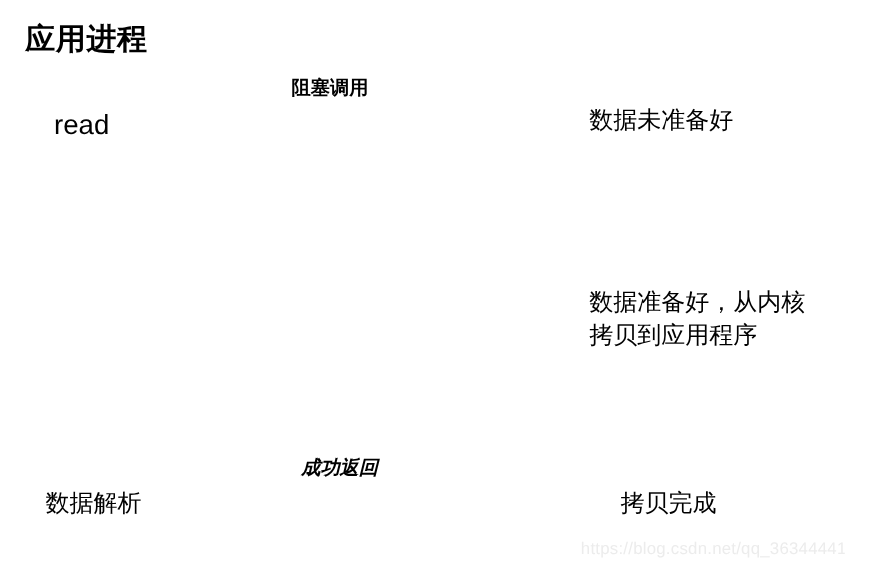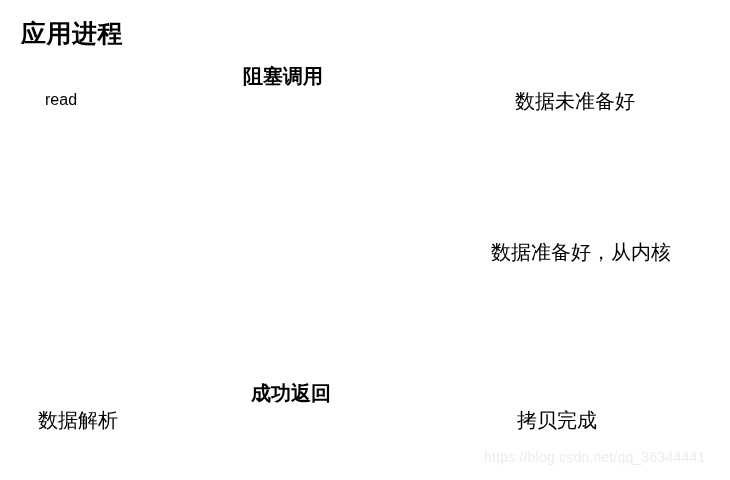--- a/index.html
+++ b/index.html
@@ -36,58 +36,58 @@
     left: 507px;
     top: 12px;
   }
 
   
   .label {
     font-size: 20px;
     font-weight: normal;
   }
   .label-latin {
-    font-size: 16px;
+    font-size: 23px;
   }
   #label-read {
     left: 45px;
     top: 90px;
   }
   #label-data-not-ready {
     left: 491px;
     top: 89px;
-    margin-left: 24px;
   }
   #label-data-ready-copy {
     left: 491px;
     top: 238px;
     line-height: 1.42;
   }
   #label-copy-done {
     left: 517px;
     top: 408px;
   }
   #label-data-parse {
     left: 27px;
     top: 408px;
     margin-left: 11px;
   }
 
   
   .arrow-caption {
-    font-size: 20px;
+    font-size: 16px;
     font-weight: bold;
   }
   #caption-blocking-call {
     left: 243px;
     top: 64px;
   }
   #caption-success-return {
     left: 251px;
     top: 381px;
+    font-style: italic;
   }
 
   
   #arrow-layer {
     position: absolute;
     left: 0;
     top: 0;
     width: 730px;
     height: 480px;
   }
@@ -143,21 +143,21 @@
 
   <div class="node col-header" id="header-app">应用进程</div>
 
 
   <div class="node label label-latin" id="label-read">read</div>
 
   <div class="node arrow-caption" id="caption-blocking-call">阻塞调用</div>
 
   <div class="node label" id="label-data-not-ready">数据未准备好</div>
 
-  <div class="node label" id="label-data-ready-copy"><span>数据准备好，从内核</span><br></div>
+  <div class="node label" id="label-data-ready-copy"><span>数据准备好，从内核</span><br><span>拷贝到应用程序</span></div>
 
   <div class="node label" id="label-copy-done">拷贝完成</div>
 
   <div class="node arrow-caption" id="caption-success-return">成功返回</div>
 
   <div class="node label" id="label-data-parse">数据解析</div>
 
   <div id="watermark">https://blog.csdn.net/qq_36344441</div>
 
 </div>

